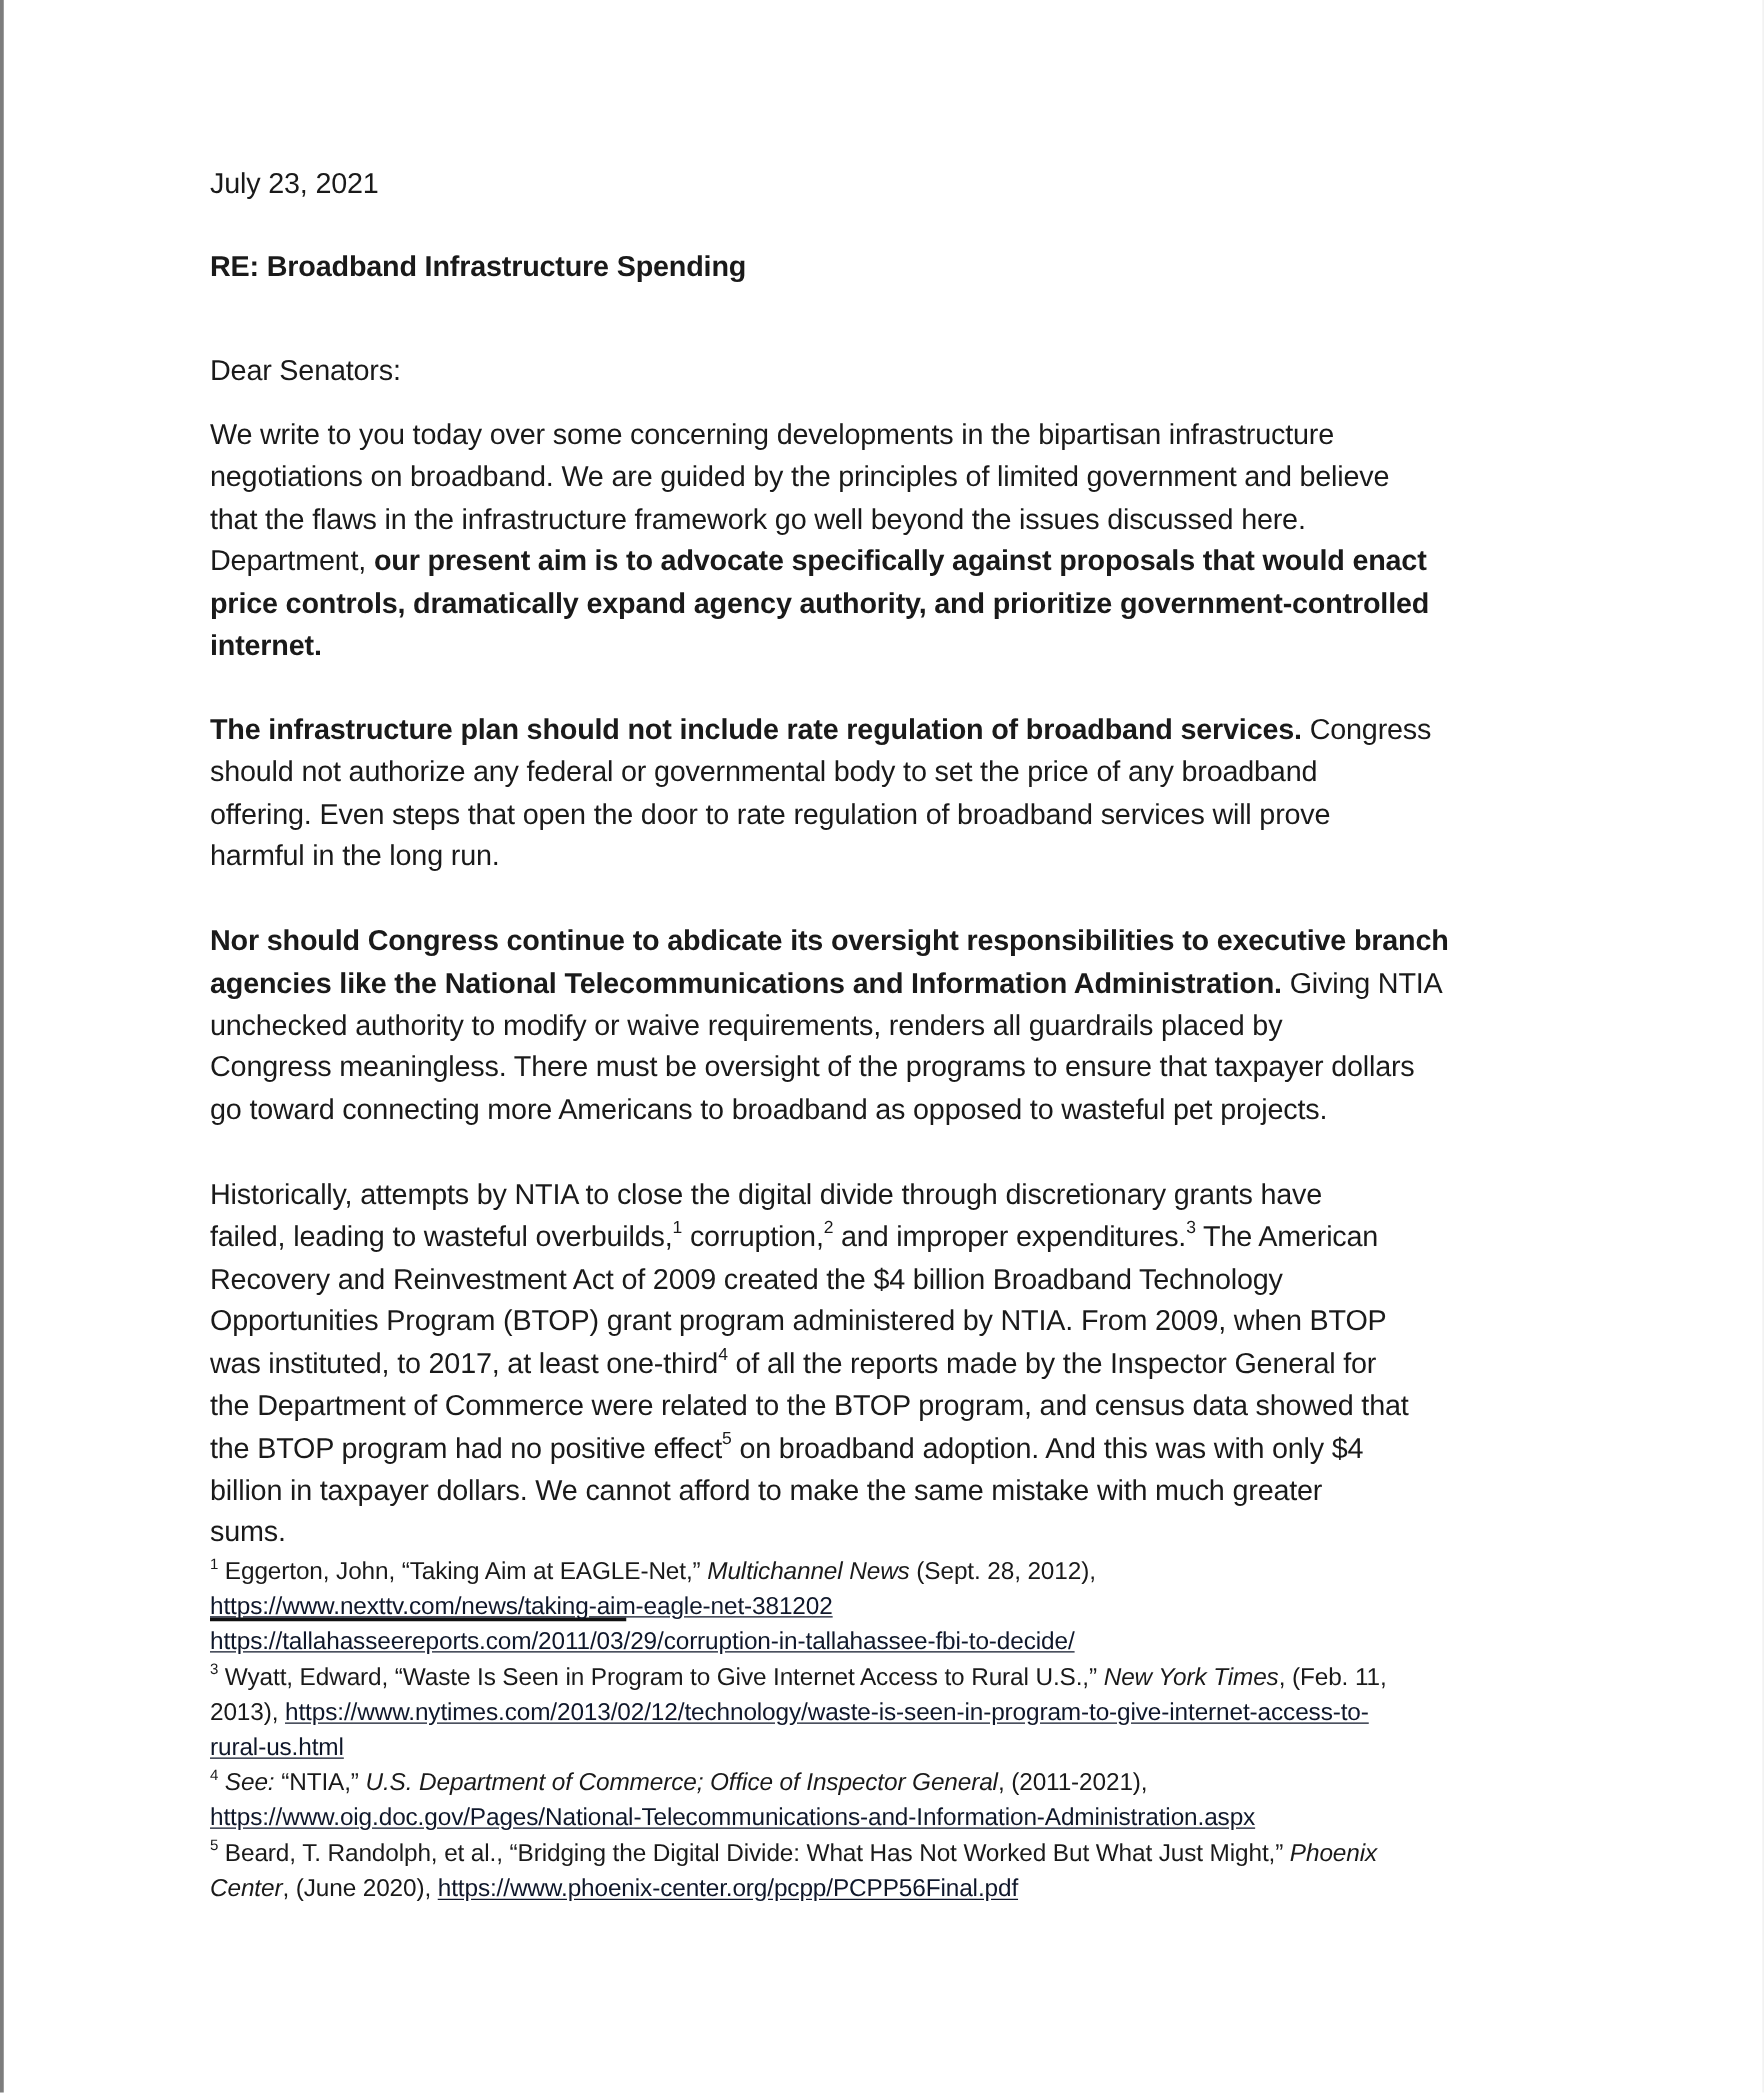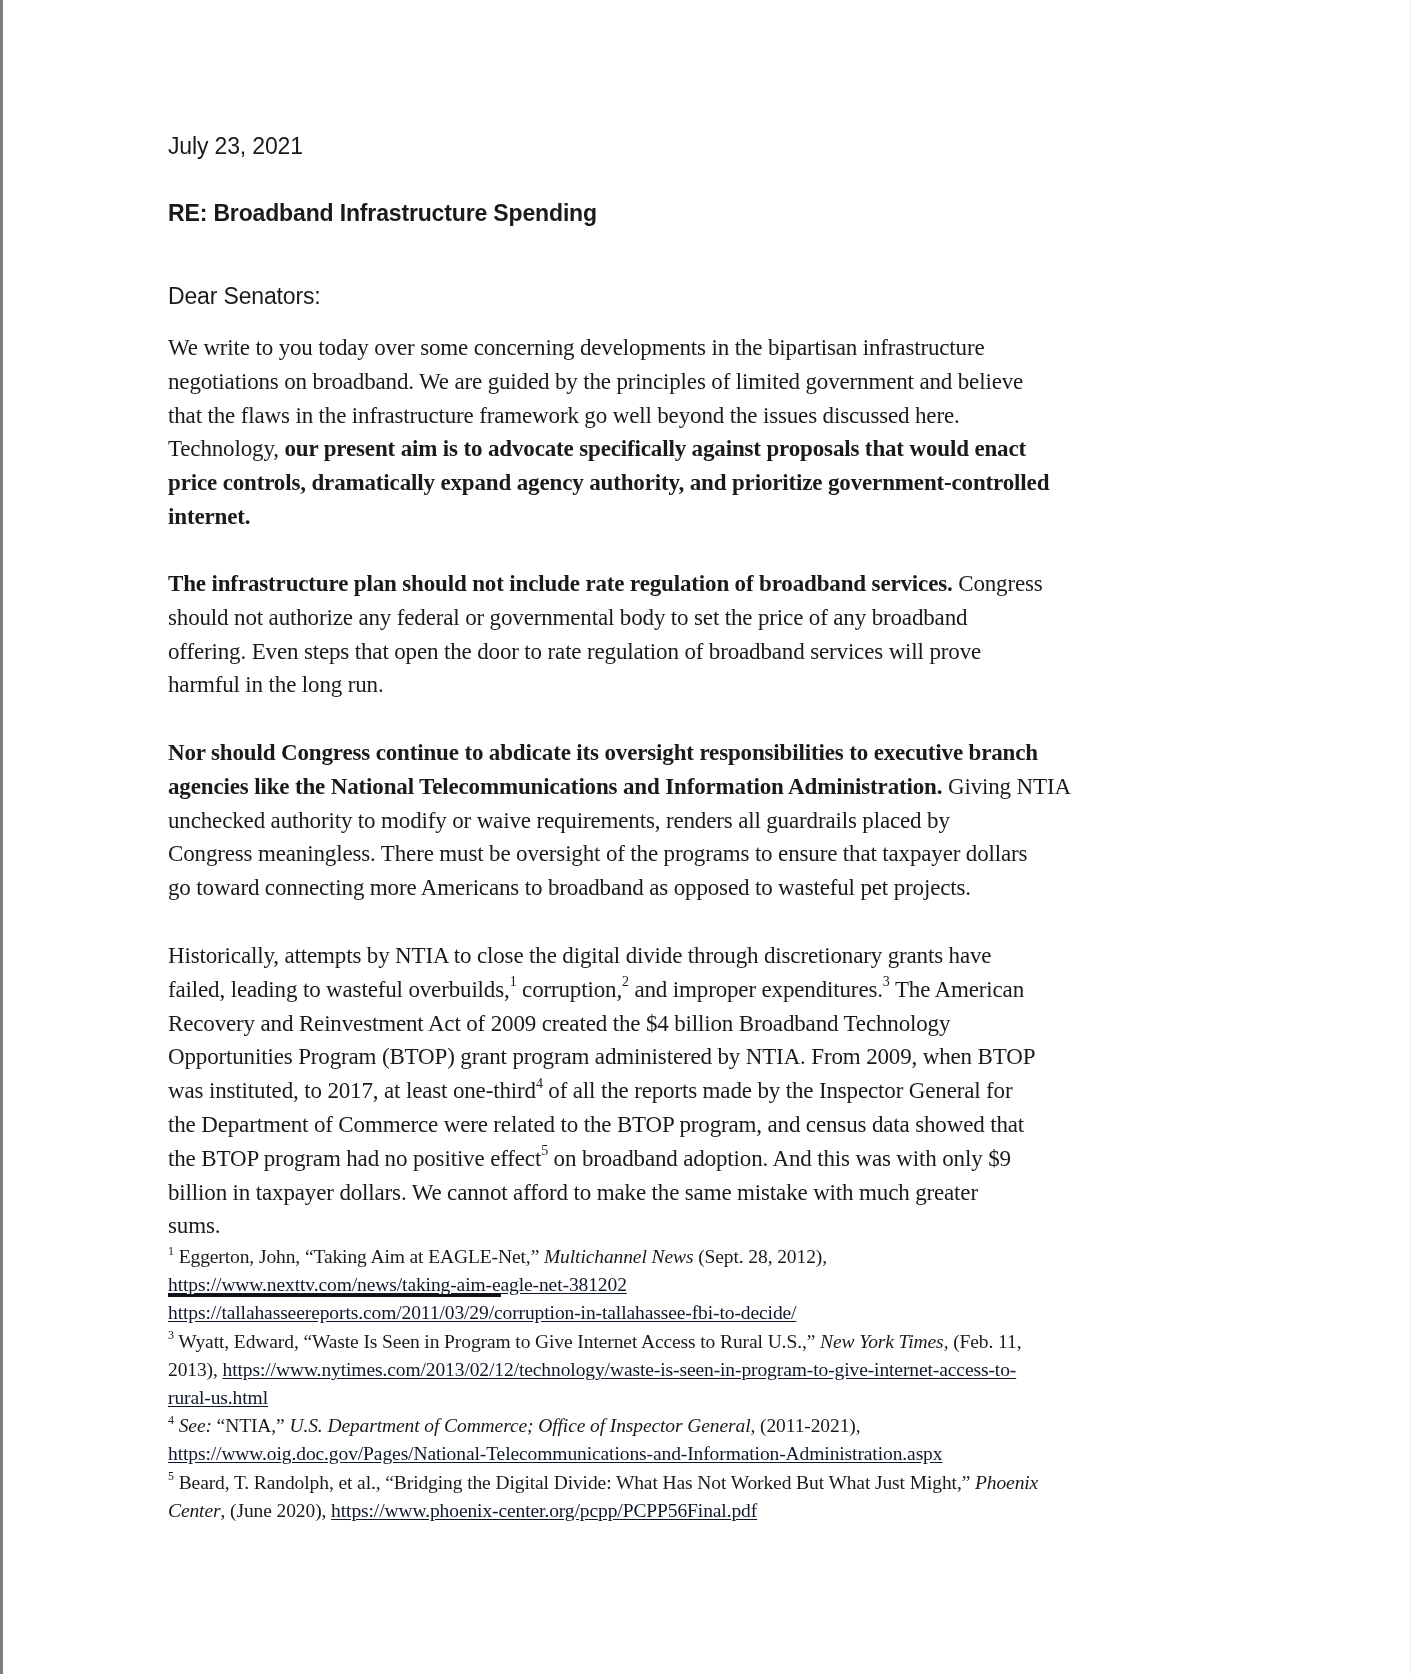--- a/index.html
+++ b/index.html
@@ -4,21 +4,21 @@
 <style>
   html, body { margin: 0; padding: 0; }
   body {
     width: 1411px; height: 1674px; background: #ffffff; position: relative; overflow: hidden;
     font-family: "Liberation Sans", sans-serif; color: #1a1a1a;
   }
   .left-edge { position: absolute; left: 0; top: 0; width: 3px; height: 1674px; background: #7d7d7d; }
   .right-edge { position: absolute; right: 0; top: 0; width: 1px; height: 1674px; background: #eeeeee; }
   .page { position: absolute; left: 168px; top: 0; width: 1080px; }
   .body-text { font-size: 23px; line-height: 33.8px; letter-spacing: -0.15px; white-space: nowrap; }
-  .line { display: block; height: 33.8px; font-family: Liberation Serif, serif; }
+  .line { display: block; height: 33.8px; }
   b { font-weight: bold; }
   sup { font-size: 14px; line-height: 0; position: relative; top: -2px; }
   .abs { position: absolute; left: 0; }
   .fn { position: absolute; left: 0; font-size: 19.5px; line-height: 28.2px; white-space: nowrap; letter-spacing: -0.1px; }
   .fn .line { height: 28.2px; }
   .fn sup { font-size: 12px; top: -1px; }
   a, .link { color: #0f172a; text-decoration: underline; text-underline-offset: 2px; }
   i { font-style: italic; }
   .sep { position: absolute; left: 0; top: 1294px; width: 333px; height: 3px; background: #111; }
 </style>
@@ -31,21 +31,21 @@
 <div class="page">
 
   <div class="abs body-text" style="top:130px">July 23, 2021</div>
   <div class="abs body-text" style="top:197px"><b>RE: Broadband Infrastructure Spending</b></div>
   <div class="abs body-text" style="top:280px">Dear Senators:</div>
 
   <div class="abs body-text" style="top:331px">
     <span class="line">We write to you today over some concerning developments in the bipartisan infrastructure</span>
     <span class="line">negotiations on broadband. We are guided by the principles of limited government and believe</span>
     <span class="line">that the flaws in the infrastructure framework go well beyond the issues discussed here.</span>
-    <span class="line"><span>Technology, </span><b>our present aim is to advocate specifically against proposals that would enact</b></span>
+    <span class="line"><span>Department, </span><b>our present aim is to advocate specifically against proposals that would enact</b></span>
     <span class="line"><b>price controls, dramatically expand agency authority, and prioritize government-controlled</b></span>
     <span class="line"><b>internet.</b></span>
   </div>
 
   <div class="abs body-text" style="top:567px">
     <span class="line"><b>The infrastructure plan should not include rate regulation of broadband services.</b><span> Congress</span></span>
     <span class="line">should not authorize any federal or governmental body to set the price of any broadband</span>
     <span class="line">offering. Even steps that open the door to rate regulation of broadband services will prove</span>
     <span class="line">harmful in the long run.</span>
   </div>
@@ -58,21 +58,21 @@
     <span class="line">go toward connecting more Americans to broadband as opposed to wasteful pet projects.</span>
   </div>
 
   <div class="abs body-text" style="top:939px">
     <span class="line">Historically, attempts by NTIA to close the digital divide through discretionary grants have</span>
     <span class="line"><span>failed, leading to wasteful overbuilds,</span><sup>1</sup><span> corruption,</span><sup>2</sup><span> and improper expenditures.</span><sup>3</sup><span> The American</span></span>
     <span class="line">Recovery and Reinvestment Act of 2009 created the $4 billion Broadband Technology</span>
     <span class="line">Opportunities Program (BTOP) grant program administered by NTIA. From 2009, when BTOP</span>
     <span class="line"><span>was instituted, to 2017, at least one-third</span><sup>4</sup><span> of all the reports made by the Inspector General for</span></span>
     <span class="line">the Department of Commerce were related to the BTOP program, and census data showed that</span>
-    <span class="line"><span>the BTOP program had no positive effect</span><sup>5</sup><span> on broadband adoption. And this was with only $9</span></span>
+    <span class="line"><span>the BTOP program had no positive effect</span><sup>5</sup><span> on broadband adoption. And this was with only $4</span></span>
     <span class="line">billion in taxpayer dollars. We cannot afford to make the same mistake with much greater</span>
     <span class="line">sums.</span>
   </div>
 
   <div class="sep"></div>
 
   <div class="fn" style="top:1243px">
     <span class="line"><sup>1</sup><span> Eggerton, John, “Taking Aim at EAGLE-Net,” </span><i>Multichannel News</i><span> (Sept. 28, 2012),</span></span>
     <span class="line"><a class="link">https://www.nexttv.com/news/taking-aim-eagle-net-381202</a></span>
 

